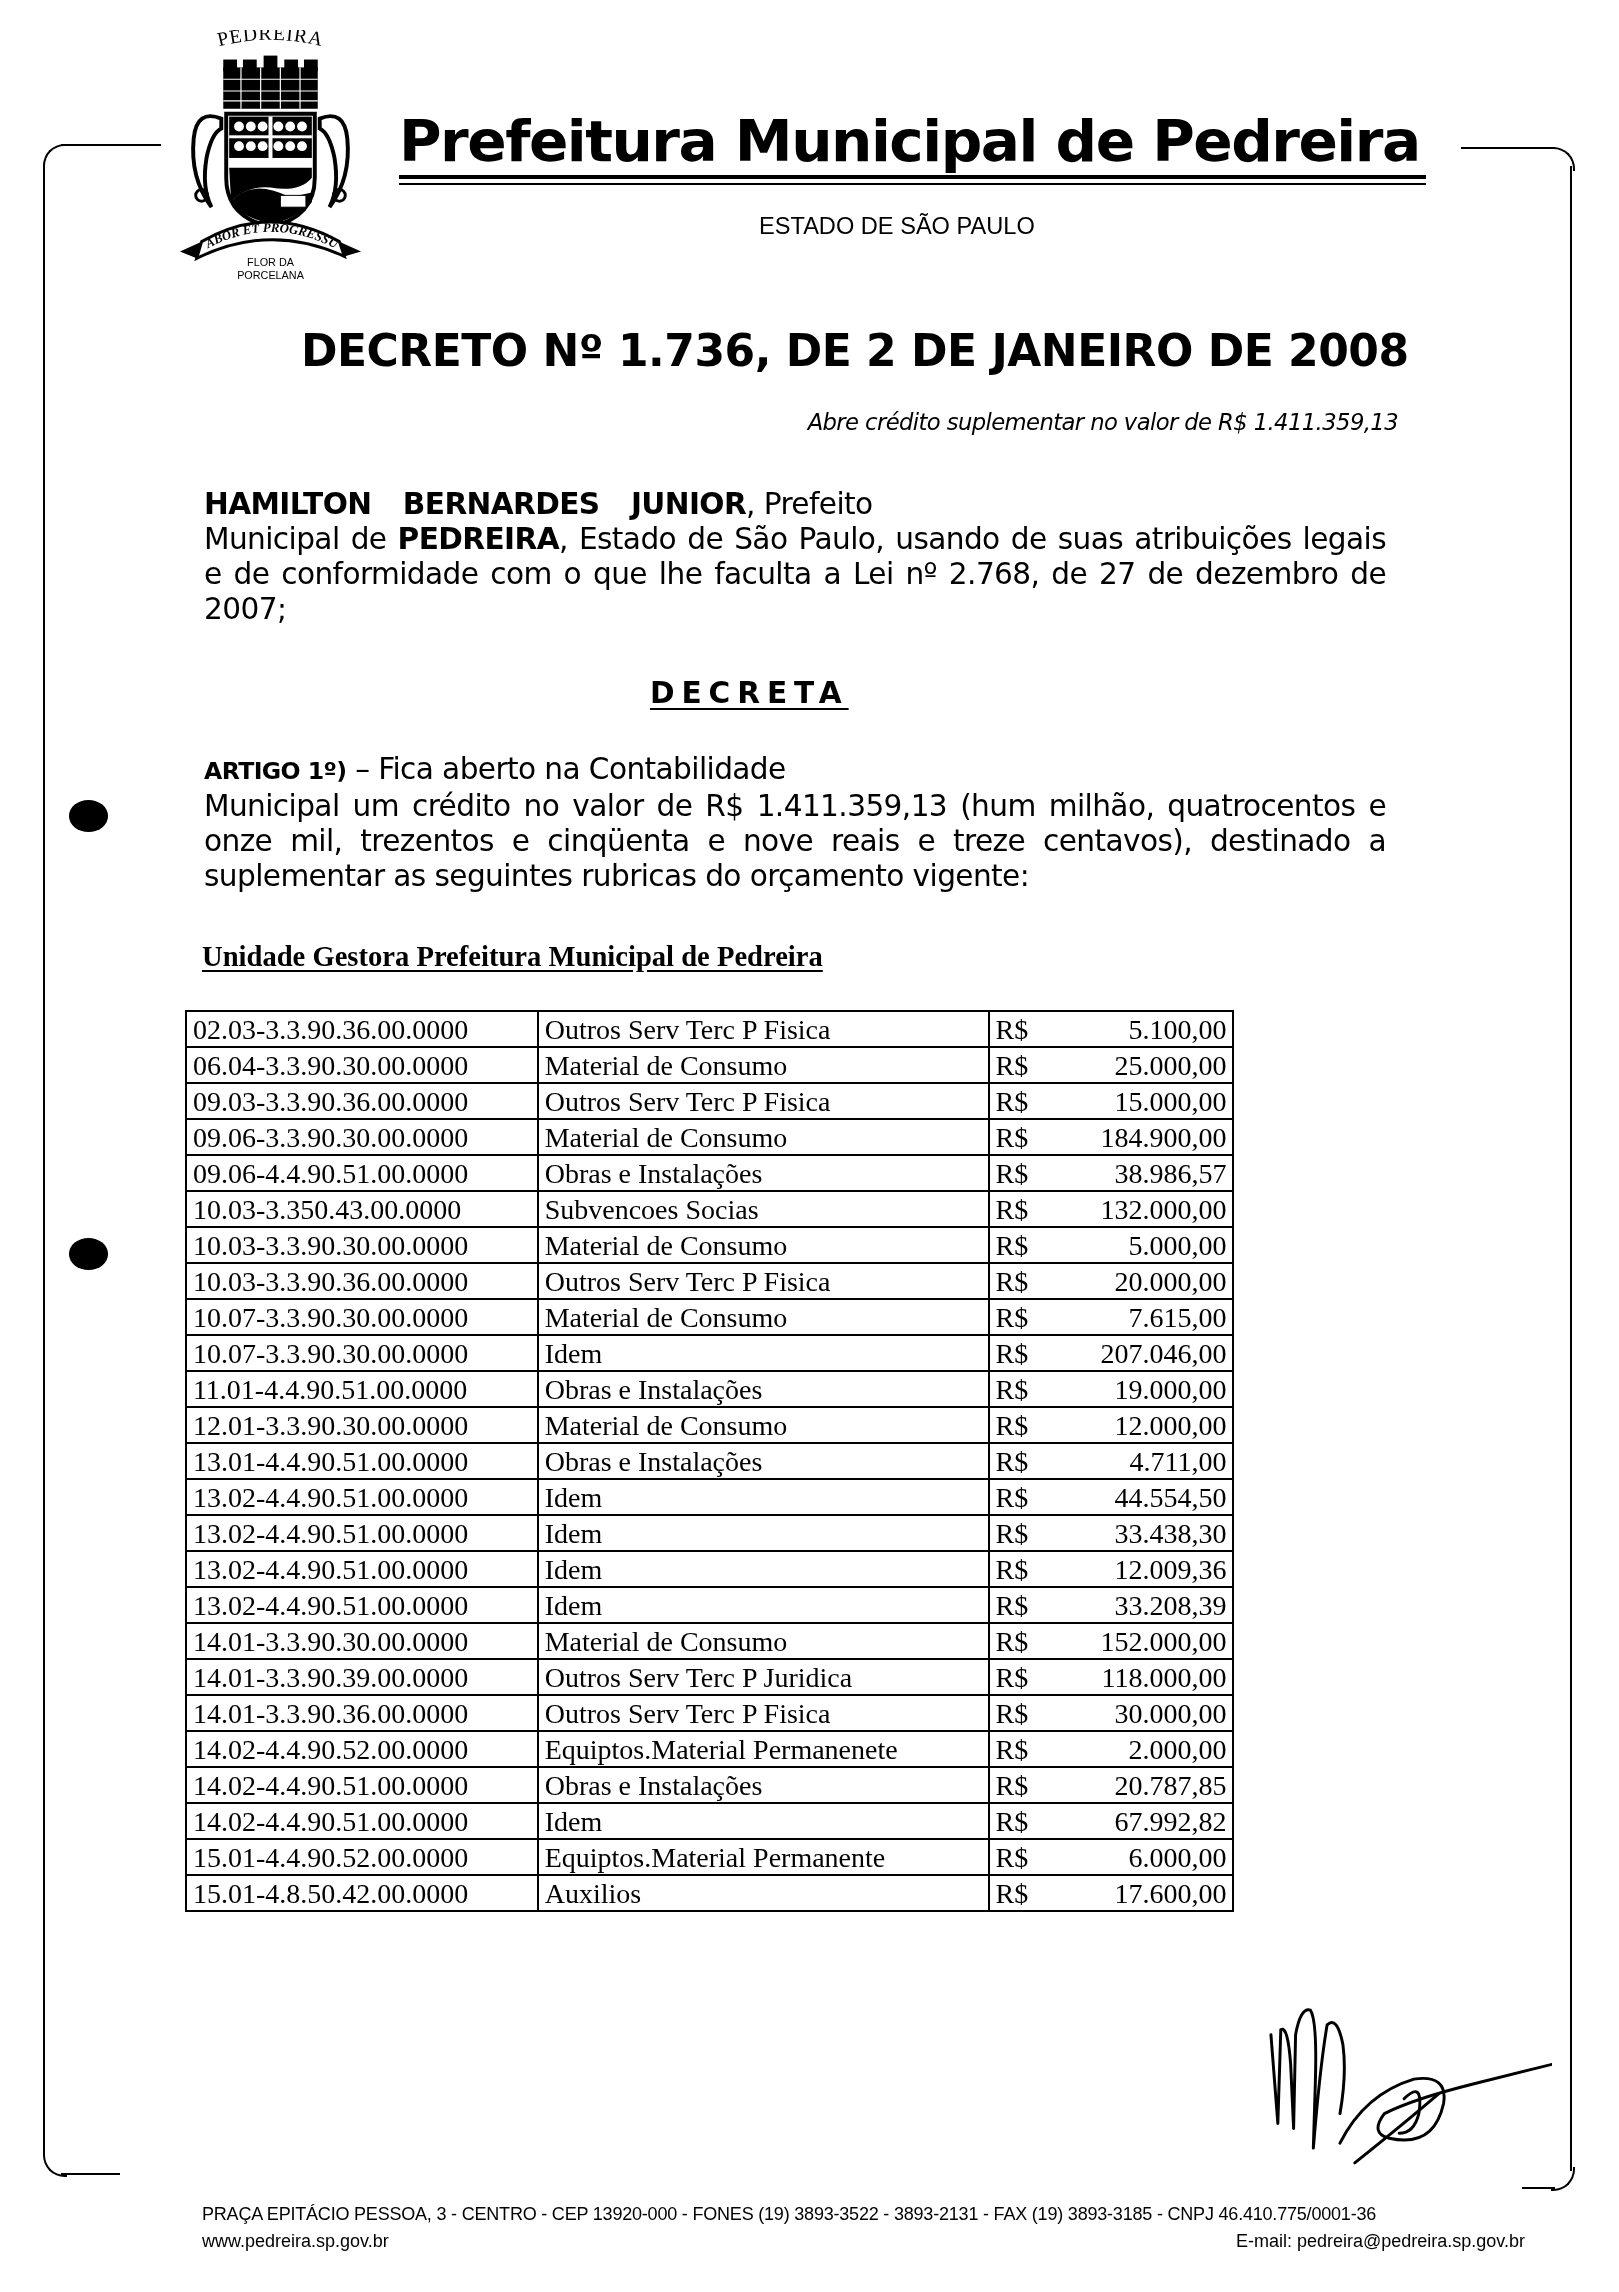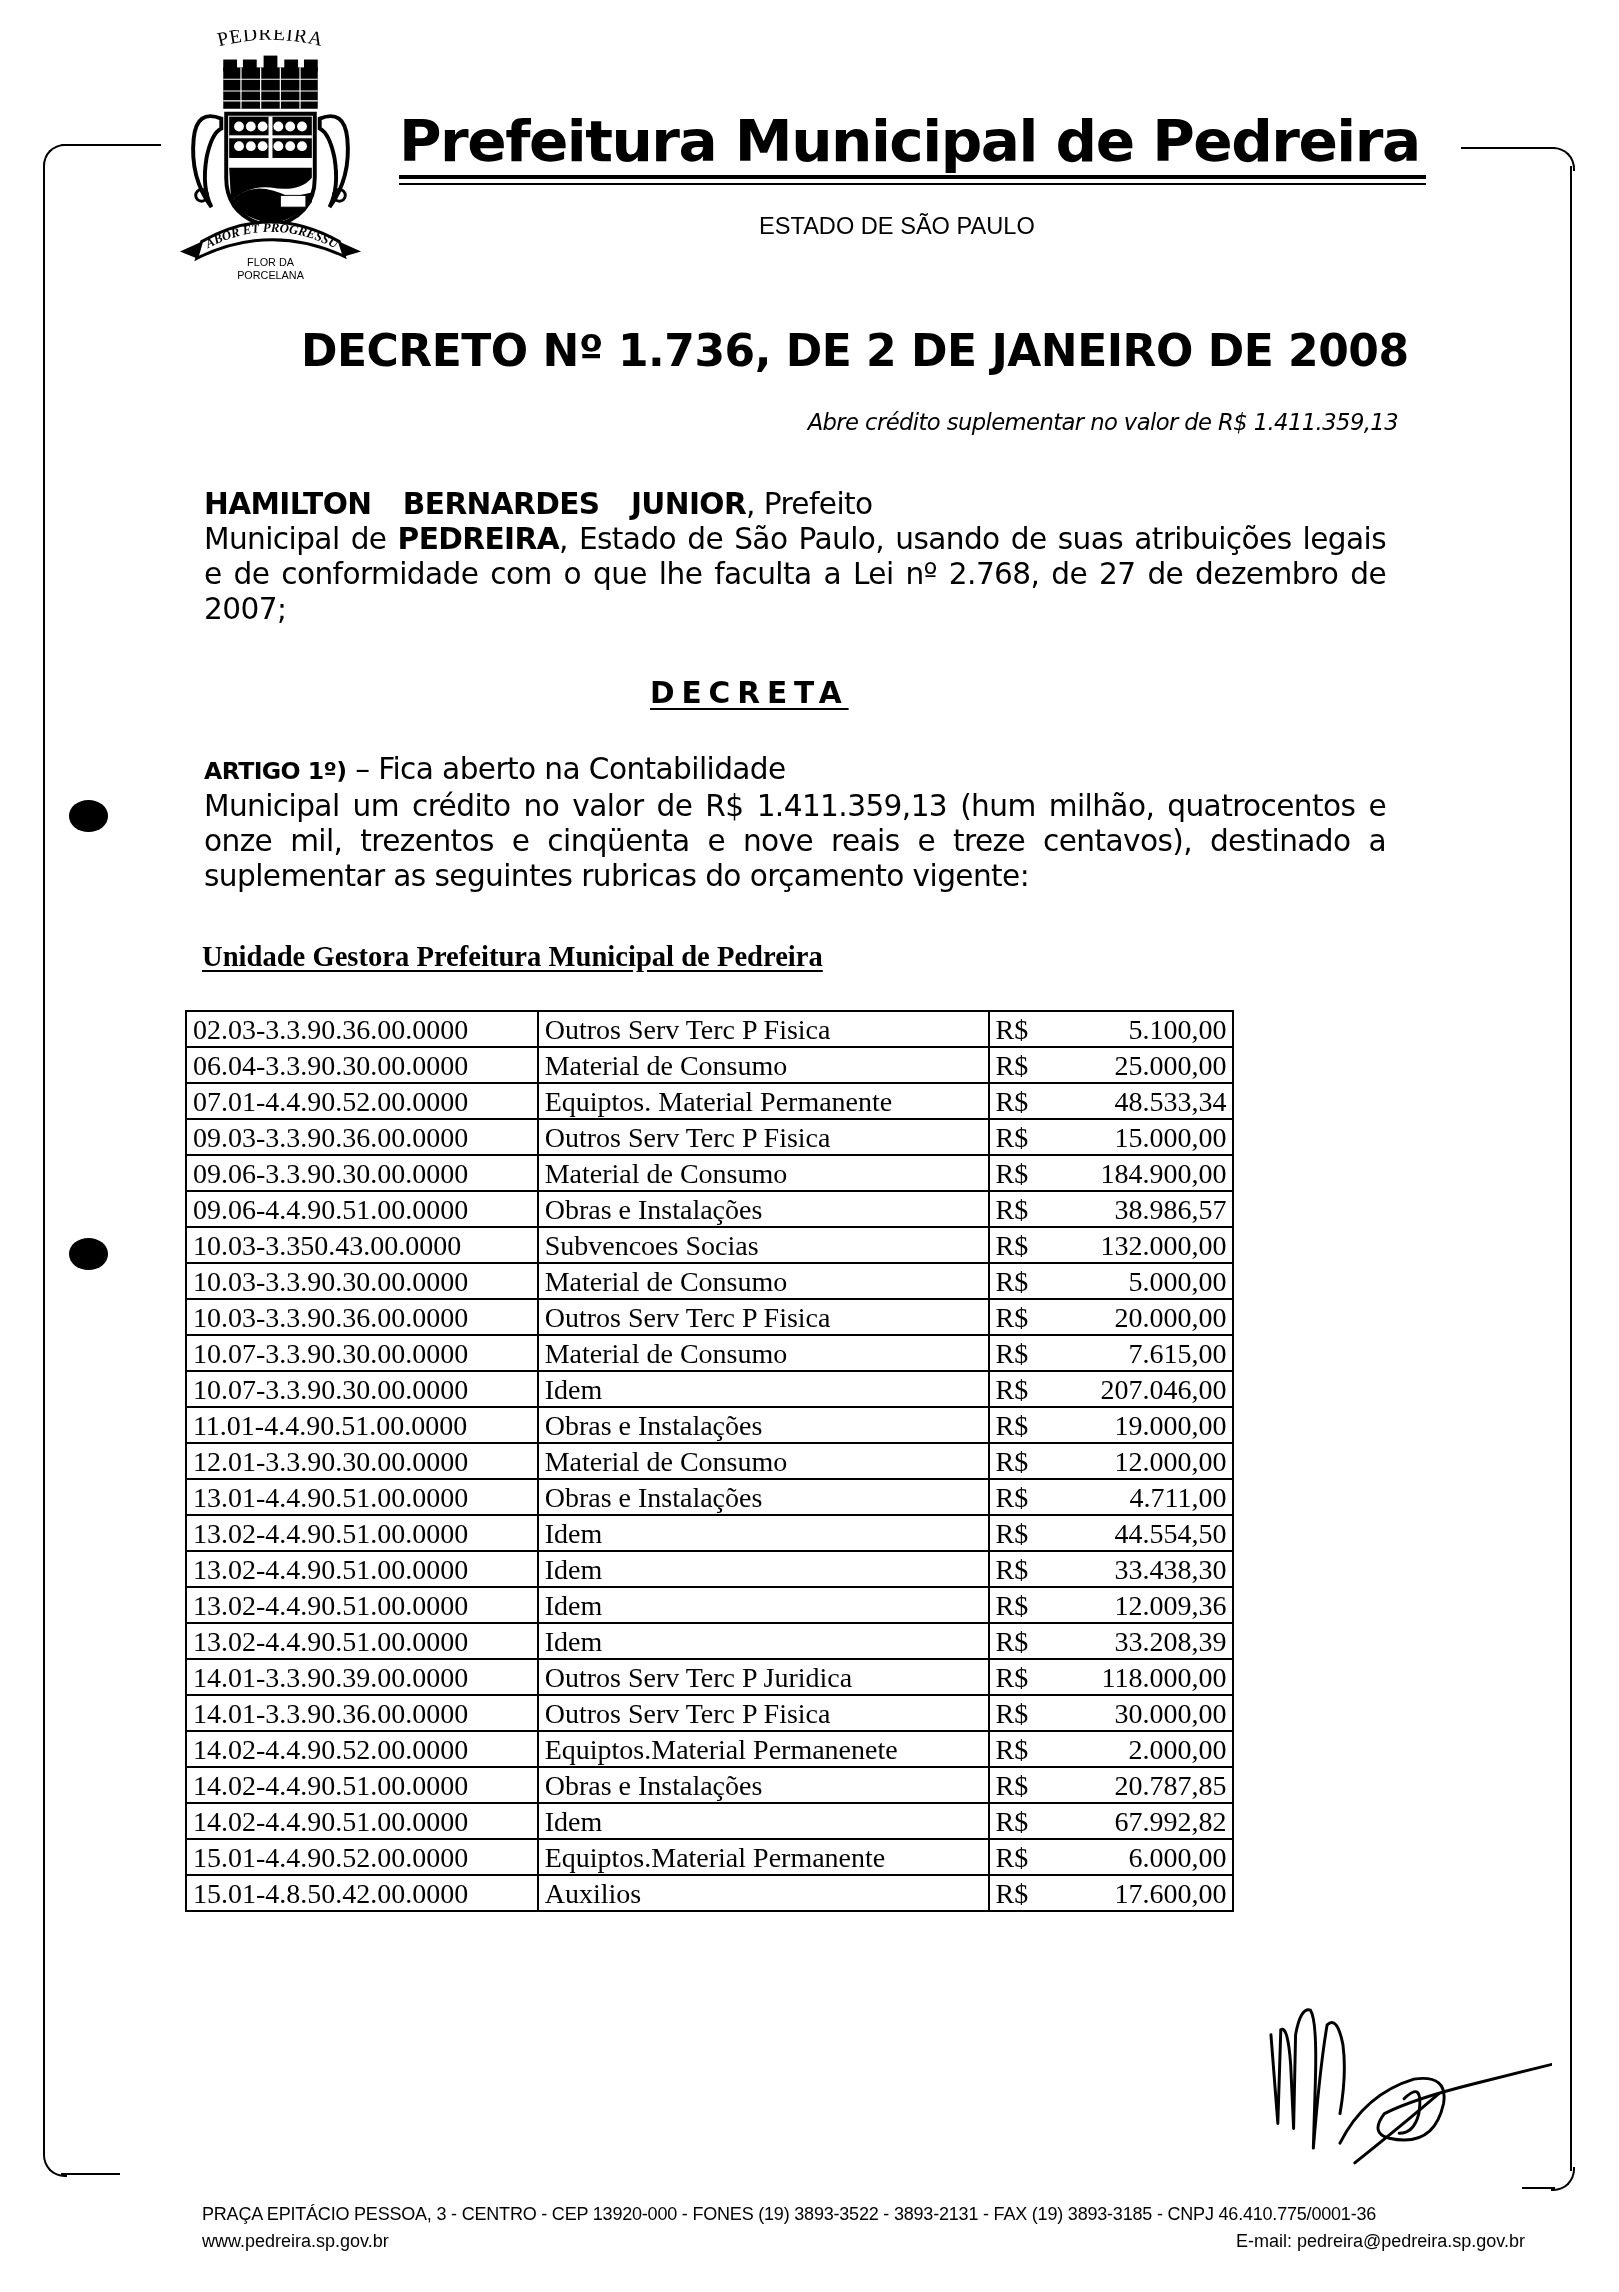--- a/index.html
+++ b/index.html
@@ -157,30 +157,20 @@
         <td class="c-code">06.04-3.3.90.30.00.0000</td>
         <td class="c-desc">Material de Consumo</td>
         <td class="c-cur">
           <div class="cur-wrap">
             <span>R$</span>
             <span>25.000,00</span>
           </div>
         </td>
       </tr>
       <tr>
-        <td class="c-code">07.01-4.4.90.52.00.0000</td>
-        <td class="c-desc">Equiptos. Material Permanente</td>
-        <td class="c-cur">
-          <div class="cur-wrap">
-            <span>R$</span>
-            <span>48.533,34</span>
-          </div>
-        </td>
-      </tr>
-      <tr>
         <td class="c-code">09.03-3.3.90.36.00.0000</td>
         <td class="c-desc">Outros Serv Terc P Fisica</td>
         <td class="c-cur">
           <div class="cur-wrap">
             <span>R$</span>
             <span>15.000,00</span>
           </div>
         </td>
       </tr>
       <tr>
@@ -313,20 +303,30 @@
           </div>
         </td>
       </tr>
       <tr>
         <td class="c-code">13.02-4.4.90.51.00.0000</td>
         <td class="c-desc">Idem</td>
         <td class="c-cur">
           <div class="cur-wrap">
             <span>R$</span>
             <span>33.208,39</span>
+          </div>
+        </td>
+      </tr>
+      <tr>
+        <td class="c-code">14.01-3.3.90.30.00.0000</td>
+        <td class="c-desc">Material de Consumo</td>
+        <td class="c-cur">
+          <div class="cur-wrap">
+            <span>R$</span>
+            <span>152.000,00</span>
           </div>
         </td>
       </tr>
       <tr>
         <td class="c-code">14.01-3.3.90.39.00.0000</td>
         <td class="c-desc">Outros Serv Terc P Juridica</td>
         <td class="c-cur">
           <div class="cur-wrap">
             <span>R$</span>
             <span>118.000,00</span>

